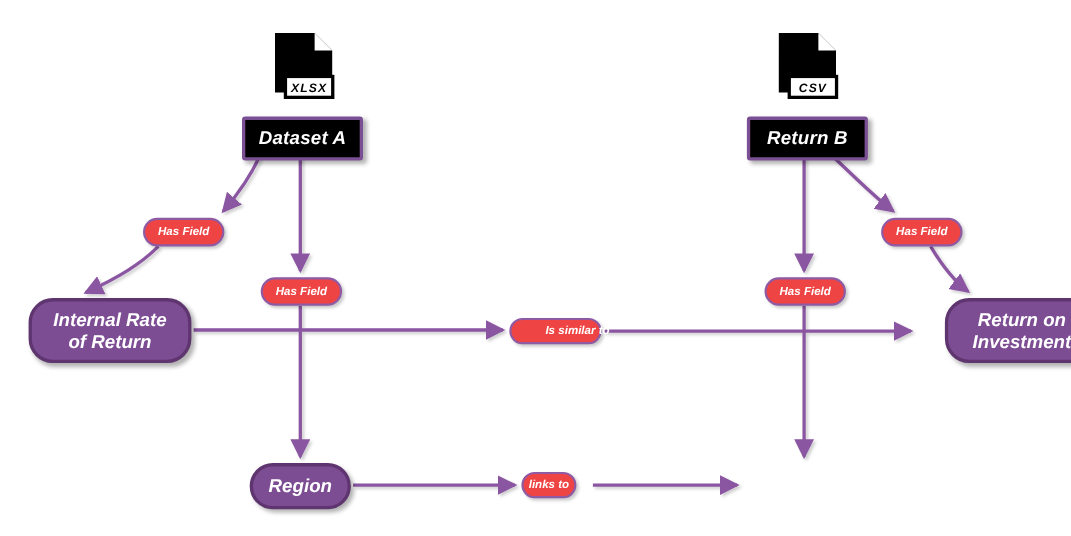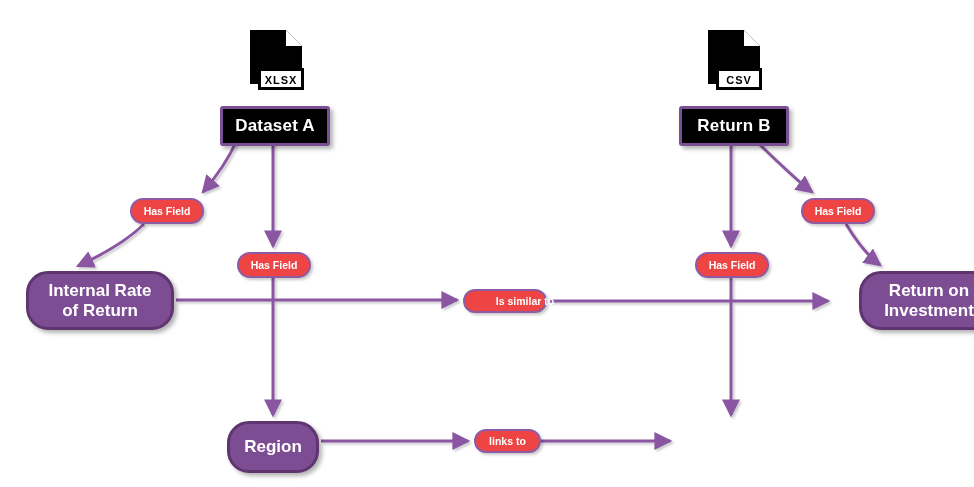--- a/index.html
+++ b/index.html
@@ -9,20 +9,21 @@
   }
   body {
     font-family: "Liberation Sans", sans-serif;
   }
   #canvas {
     position: relative;
     width: 974px;
     height: 487px;
     background: #ffffff;
     overflow: hidden;
+    font-style: italic;
   }
   #edges {
     position: absolute;
     left: 0;
     top: 0;
     width: 974px;
     height: 487px;
   }
 
   
@@ -150,21 +151,21 @@
   <div class="fld-node" style="left:26px; top:271px; width:148px; height:59px;">
     <span style="white-space:pre-line;">Internal Rate
 of Return</span>
   </div>
 
   <div class="fld-node" style="left:832px; top:271px; width:140px; height:59px;margin-left:27px;">
     <span style="white-space:pre-line;">Return on
 Investment</span>
   </div>
 
-  <div class="fld-node" style="left:227px; top:421px; width:92px; height:52px;">
+  <div class="fld-node" style="left:227px; top:421px; width:92px; height:42px;">
     <span style="white-space:pre-line;">Region</span>
   </div>
 
 
   <div class="pill" style="left:130px; top:198px; width:74px; height:26px;">
     <span>Has Field</span>
   </div>
 
   <div class="pill" style="left:237px; top:252px; width:74px; height:26px;">
     <span>Has Field</span>
@@ -175,17 +176,17 @@
   </div>
 
   <div class="pill" style="left:695px; top:252px; width:74px; height:26px;">
     <span>Has Field</span>
   </div>
 
   <div class="pill" style="left:463px; top:289px; width:84px; height:24px;padding-left:40px;">
     <span>Is similar to</span>
   </div>
 
-  <div class="pill" style="left:474px; top:429px; width:67px; height:24px;">
+  <div class="pill" style="left:474px; top:429px; width:50px; height:24px;">
     <span>links to</span>
   </div>
 
 </div>
 
 </body></html>

